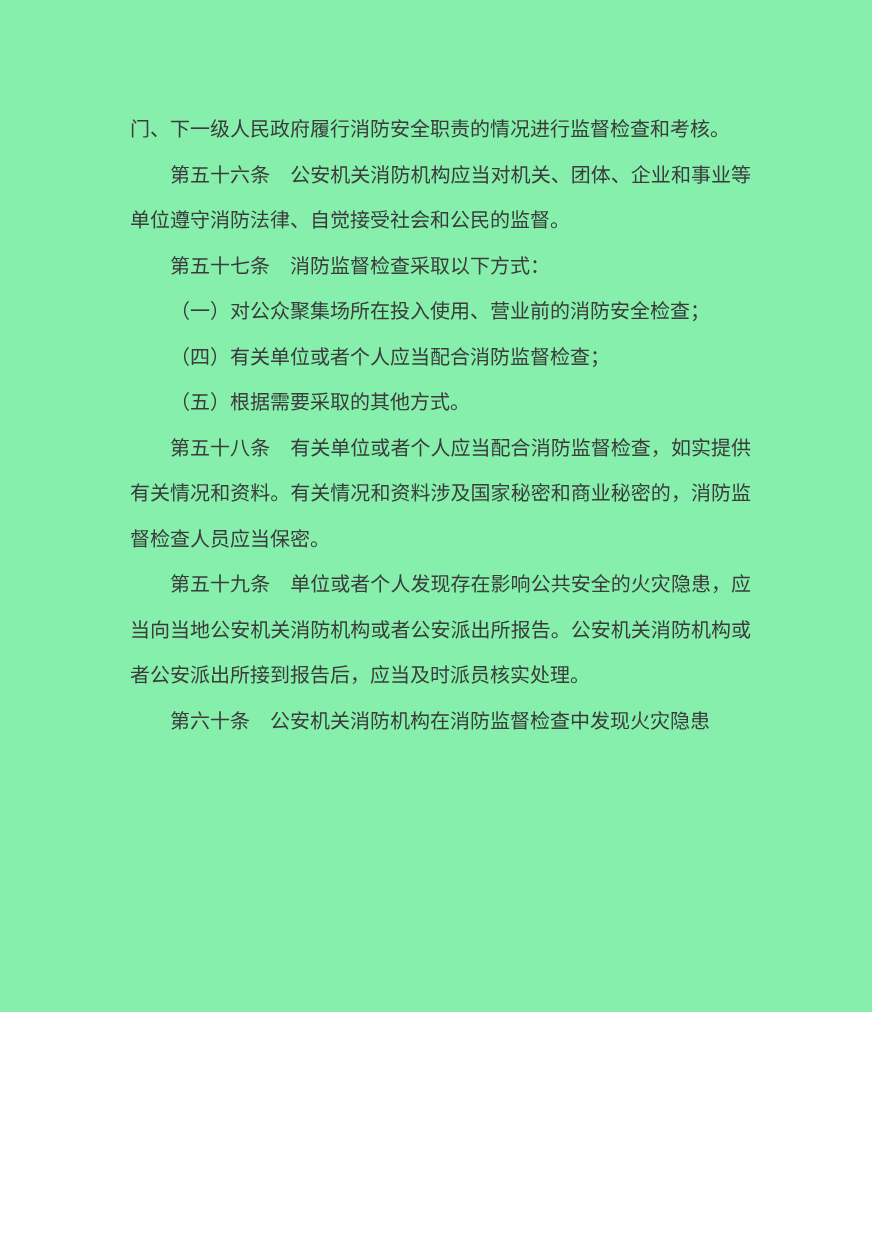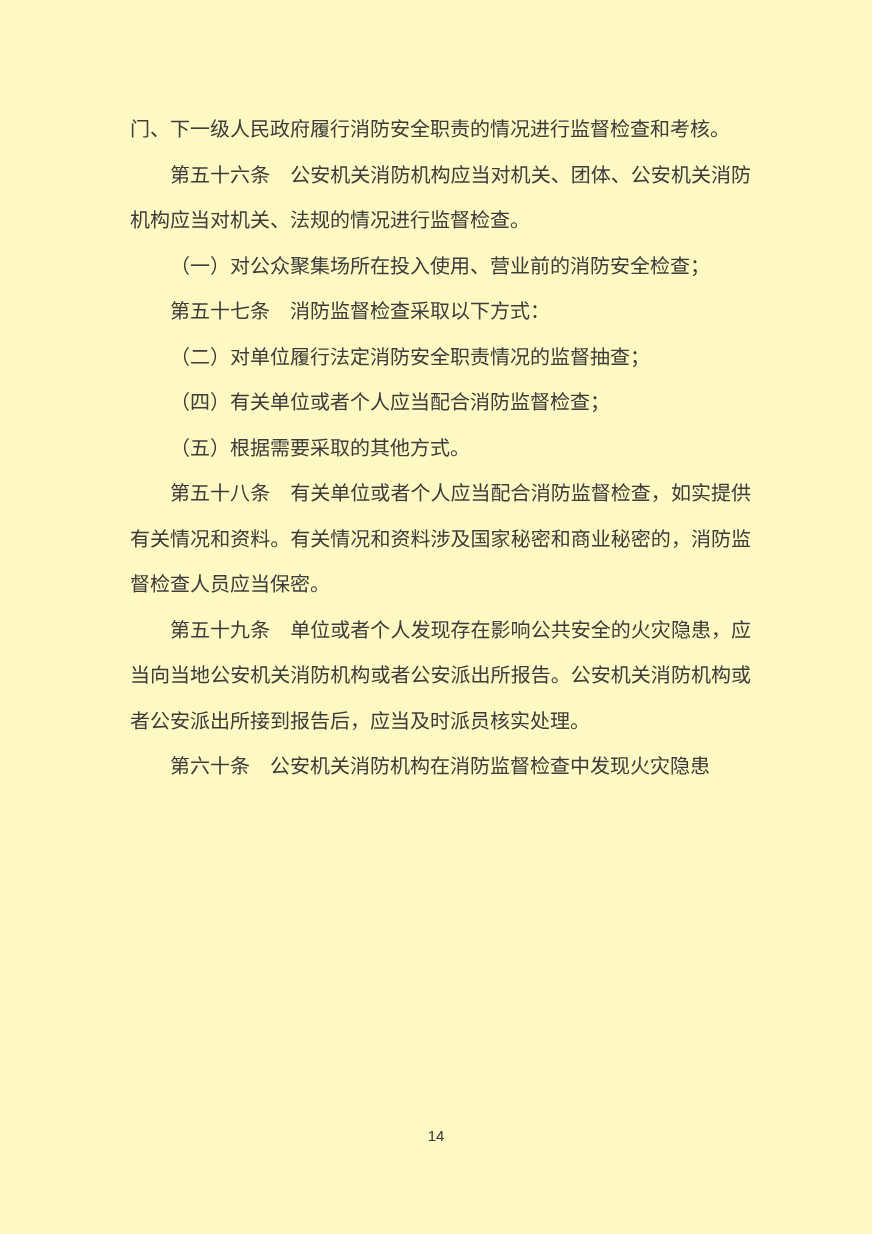--- a/index.html
+++ b/index.html
@@ -3,22 +3,22 @@
 <meta charset="utf-8">
 <style>
   html, body {
     margin: 0;
     padding: 0;
     background: #ffffff;
   }
   .page {
     position: relative;
     width: 872px;
-    height: 1234px;
-    background: #fef9c3;
+    height: 1012px;
+    background: #86efac;
     overflow: hidden;
     font-family: "Liberation Serif", "DejaVu Serif", serif;
   }
   .content {
     position: absolute;
     left: 130px;
     top: 107px;
     width: 621px;
     font-size: 20px;
     line-height: 45.5px;
@@ -47,24 +47,23 @@
     color: #333333;
     font-family: "Liberation Sans", "DejaVu Sans", sans-serif;
   }
 </style>
 </head>
 <body>
 
 <div class="page">
   <div class="content">
     <p class="continuation">门、下一级人民政府履行消防安全职责的情况进行监督检查和考核。</p>
-    <p>第五十六条　公安机关消防机构应当对机关、团体、公安机关消防机构应当对机关、法规的情况进行监督检查。</p>
+    <p>第五十六条　公安机关消防机构应当对机关、团体、企业和事业等单位遵守消防法律、自觉接受社会和公民的监督。</p>
+    <p>第五十七条　消防监督检查采取以下方式：</p>
     <p>（一）对公众聚集场所在投入使用、营业前的消防安全检查；</p>
-    <p>第五十七条　消防监督检查采取以下方式：</p>
-    <p>（二）对单位履行法定消防安全职责情况的监督抽查；</p>
     <p>（四）有关单位或者个人应当配合消防监督检查；</p>
     <p>（五）根据需要采取的其他方式。</p>
     <p>第五十八条　有关单位或者个人应当配合消防监督检查，如实提供有关情况和资料。有关情况和资料涉及国家秘密和商业秘密的，消防监督检查人员应当保密。</p>
     <p>第五十九条　单位或者个人发现存在影响公共安全的火灾隐患，应当向当地公安机关消防机构或者公安派出所报告。公安机关消防机构或者公安派出所接到报告后，应当及时派员核实处理。</p>
     <p>第六十条　公安机关消防机构在消防监督检查中发现火灾隐患</p>
   </div>
   <div class="footer">14</div>
 </div>
 
 </body></html>

